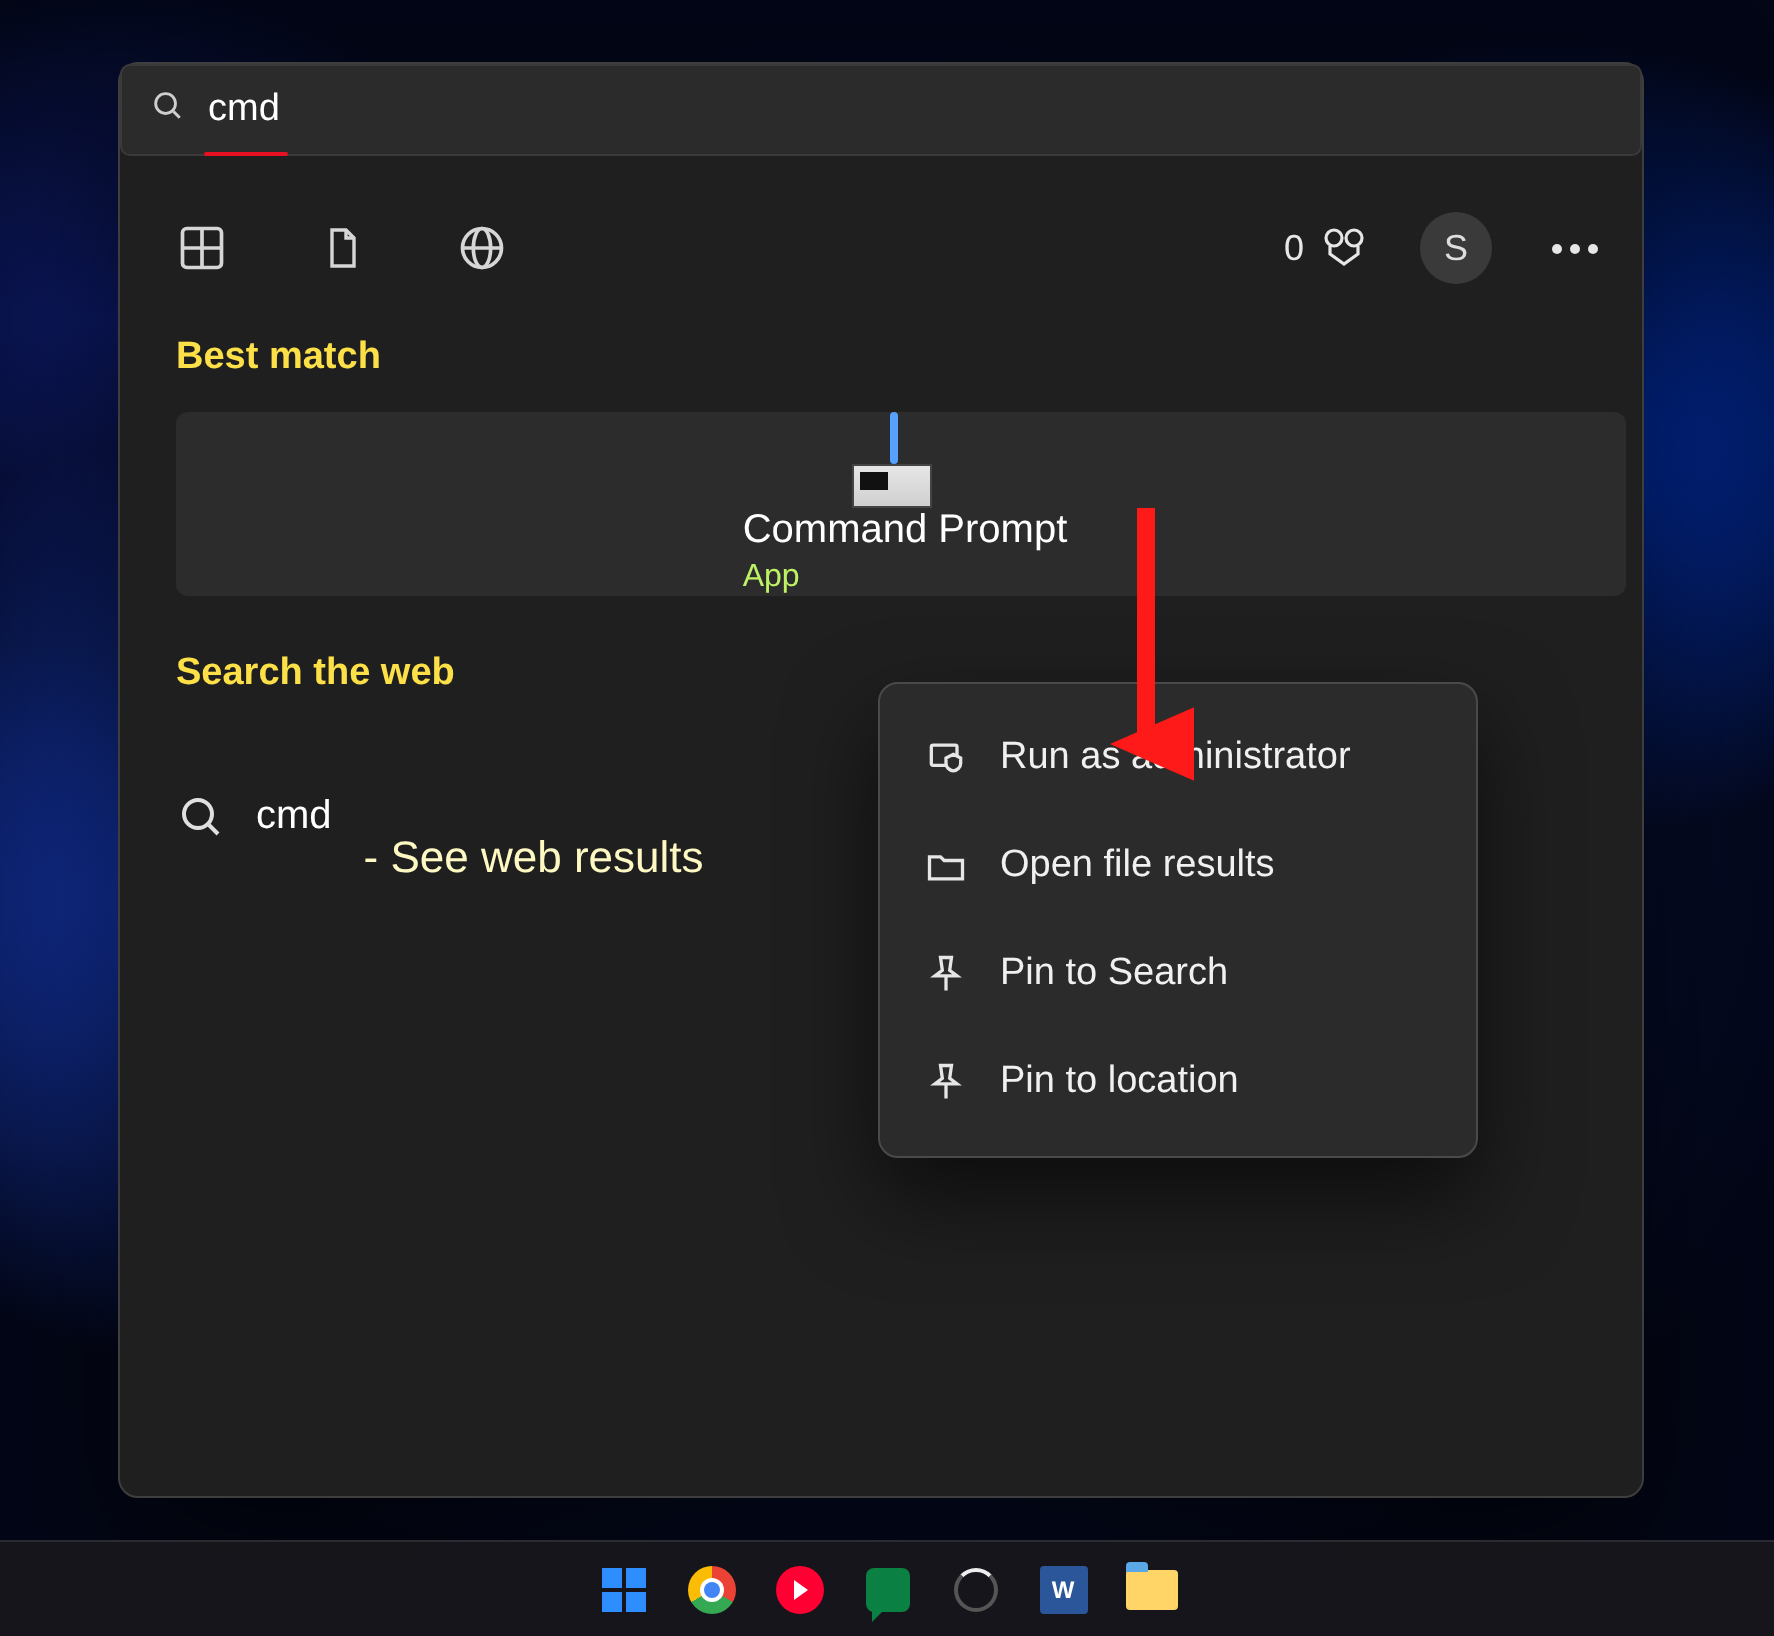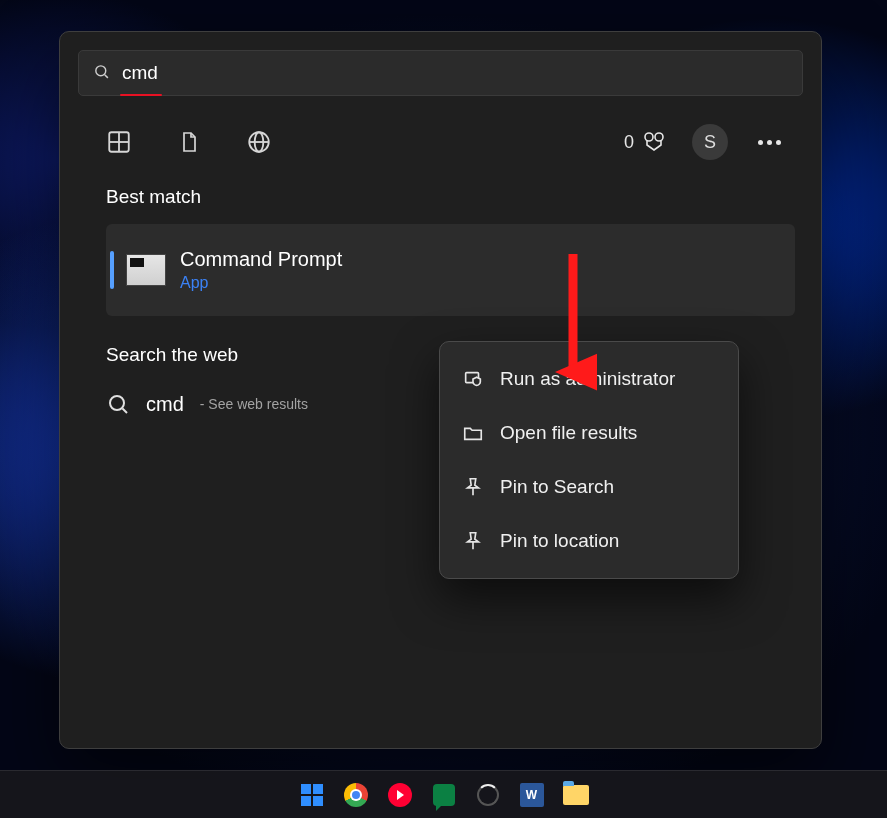--- a/index.html
+++ b/index.html
@@ -19,21 +19,20 @@
     radial-gradient(ellipse 640px 520px at 440px 420px, #0a1b58, #030616 78%);
 }
 .search-panel {
   position: absolute;
   left: 59px; top: 31px;
   width: 763px; height: 718px;
   background: #1f1f1f;
   border: 1px solid #3e3e3e;
   border-radius: 10px;
   box-shadow: 0 30px 70px rgba(0,0,0,0.55);
-  padding: 18px;
   color: #fff;
 }
 .search-bar {
   display: flex; align-items: center;
   background: #2b2b2b;
   border: 1px solid #3a3a3a;
   border-radius: 5px;
   height: 46px;
   padding: 0 14px;
   gap: 12px;
@@ -51,47 +50,48 @@
 }
 .tool-icons { display: flex; gap: 44px; }
 .tool-icons .ic { width: 26px; height: 26px; color: #d6d6d6; cursor: pointer; display:flex; align-items:center; justify-content:center; }
 .toolbar-right { margin-left: auto; display: flex; align-items: center; gap: 26px; }
 .points { display: flex; align-items: center; gap: 8px; color: #e6e6e6; font-size: 18px; }
 .points svg { width: 24px; height: 24px; stroke:#e6e6e6; fill:none; stroke-width:1.6; }
 .avatar { width: 36px; height: 36px; border-radius: 50%; background: #3a3a3a; display:flex; align-items:center; justify-content:center; font-size:18px; color:#ddd; cursor:pointer; }
 .more-dots { display:flex; gap:4px; cursor:pointer; padding:4px; }
 .more-dots span { width:5px; height:5px; border-radius:50%; background:#e6e6e6; }
 
-.section-title { font-size: 19px; font-weight: 400; margin: 2px 0 16px 28px; color:#ffffff; }
+.section-title { font-size: 19px; font-weight: 700; margin: 2px 0 16px 28px; color:#fde047; }
 
 .result-card {
   background: #2c2c2c;
   border-radius: 6px;
   margin: 0 8px 0 28px;
   height: 92px;
   display: flex; align-items: center;
   padding-left: 4px;
   position: relative;
   cursor: pointer;
+  flex-direction: column;
 }
 .accent { width: 4px; height: 38px; background:#56a0ff; border-radius:2px; margin-right: 12px; }
 .thumb { width: 40px; height: 32px; background: linear-gradient(#e6e6e6,#d0d0d0); border:1px solid #444; position:relative; margin-right:14px; }
 .thumb::before { content:""; position:absolute; left:3px; top:3px; width:14px; height:9px; background:#111; }
 .result-texts .title { font-size: 20px; color:#fff; }
-.result-texts .sub { font-size: 16px; color:#3b82f6; margin-top:3px; }
+.result-texts .sub { font-size: 16px; color:#bef264; margin-top:3px; }
 
 .section-title.web { margin-top: 28px; }
 
 .web-row {
   display:flex; align-items:center; gap:16px;
   margin-left: 28px; padding: 10px 0; cursor:pointer;
 }
 .web-row svg { width:24px; height:24px; stroke:#e0e0e0; fill:none; stroke-width:2; }
 .web-row .q { font-size:20px; color:#fff; }
-.web-row .hint { font-size:14px; color:#a3a3a3; }
+.web-row .hint { font-size:22px; color:#fef9c3;margin-top:42px; }
 
 .context-menu {
   position:absolute;
   left: 379px; top: 309px;
   width: 300px;
   background:#2b2b2b;
   border:1px solid #4a4a4a;
   border-radius:10px;
   box-shadow: 0 20px 45px rgba(0,0,0,0.6);
   padding: 10px 0;

